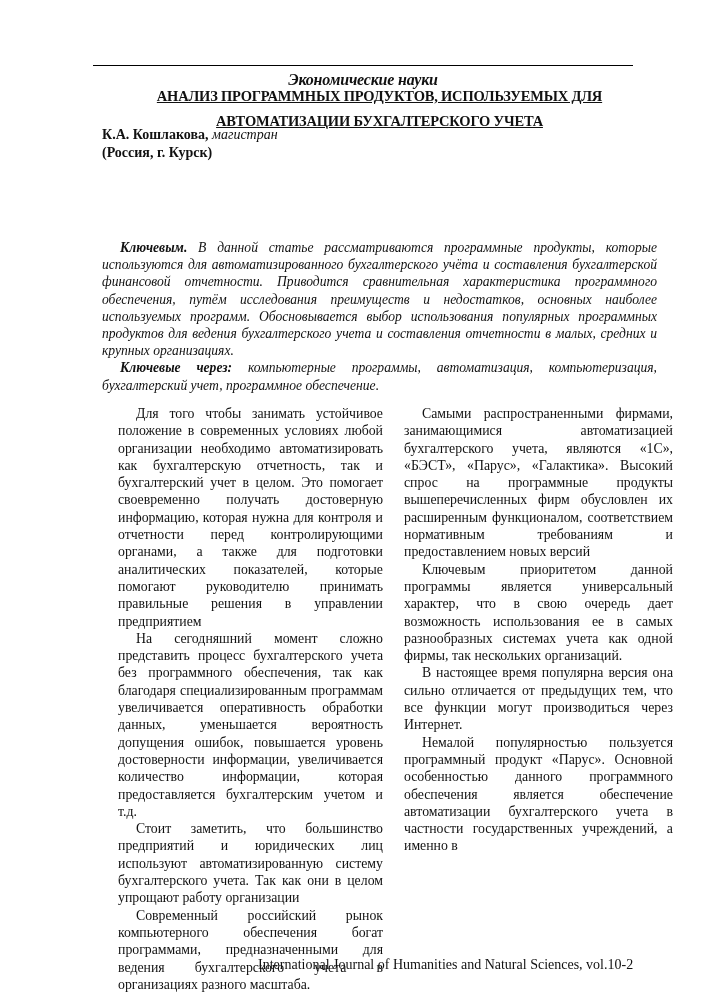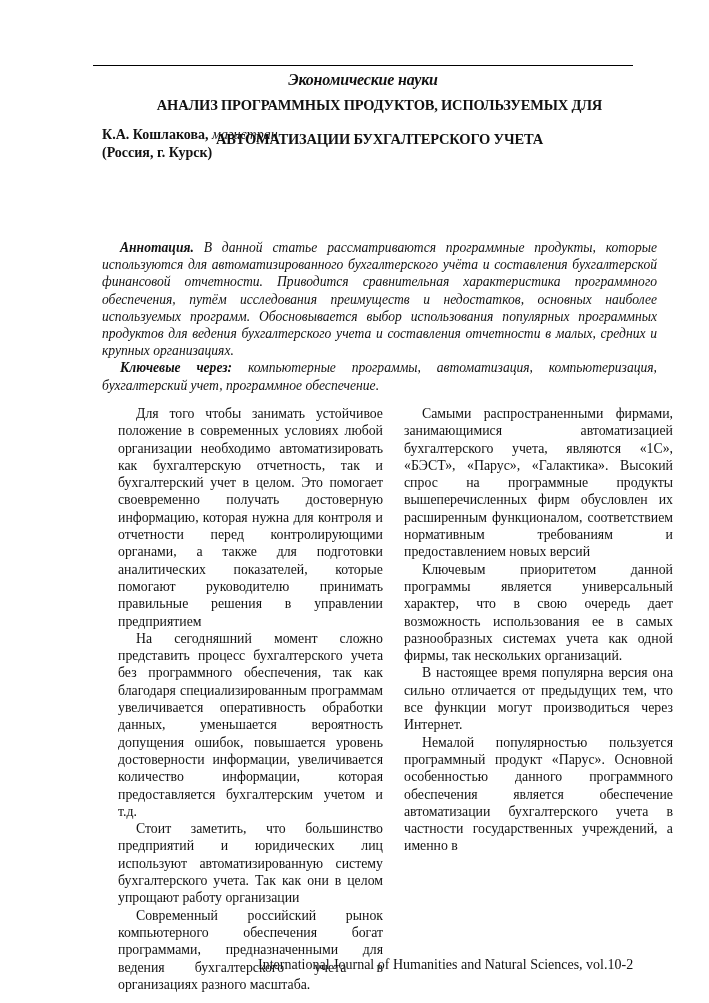--- a/index.html
+++ b/index.html
@@ -39,21 +39,21 @@
       position: absolute;
       top: 80px;
       left: 102px;
       width: 555px;
       text-align: center;
       font-weight: bold;
       font-size: 14.5px;
       line-height: 17px;
       letter-spacing: -0.2px;
     }
-    .title div { margin: 17px; }
+    .title div { margin: 8px; text-decoration: underline; }
     .authors {
       position: absolute;
       top: 126px;
       left: 102px;
       width: 555px;
       font-size: 14px;
       line-height: 17.5px;
       font-weight: bold;
     }
     .authors .role {
@@ -116,21 +116,21 @@
 <div class="authors">
   <div>
     <span>К.А. Кошлакова,</span>
     <span class="role">магистран</span>
   </div>
   <div>(Россия, г. Курск)</div>
 </div>
 
 <div class="abstract">
   <p>
-    <span class="label">Аннотация.</span>
+    <span class="label">Ключевым.</span>
     <span>В данной статье рассматриваются программные продукты, которые используются для автоматизированного бухгалтерского учёта и составления бухгалтерской финансовой отчетности. Приводится сравнительная характеристика программного обеспечения, путём исследования преимуществ и недостатков, основных наиболее используемых программ. Обосновывается выбор использования популярных программных продуктов для ведения бухгалтерского учета и составления отчетности в малых, средних и крупных организациях.</span>
   </p>
   <p>
     <span class="label">Ключевые через:</span>
     <span>компьютерные программы, автоматизация, компьютеризация, бухгалтерский учет, программное обеспечение.</span>
   </p>
 </div>
 
 <div class="col col-left">
   <p>Для того чтобы занимать устойчивое положение в современных условиях любой организации необходимо автоматизировать как бухгалтерскую отчетность, так и бухгалтерский учет в целом. Это помогает своевременно получать достоверную информацию, которая нужна для контроля и отчетности перед контролирующими органами, а также для подготовки аналитических показателей, которые помогают руководителю принимать правильные решения в управлении предприятием</p>

